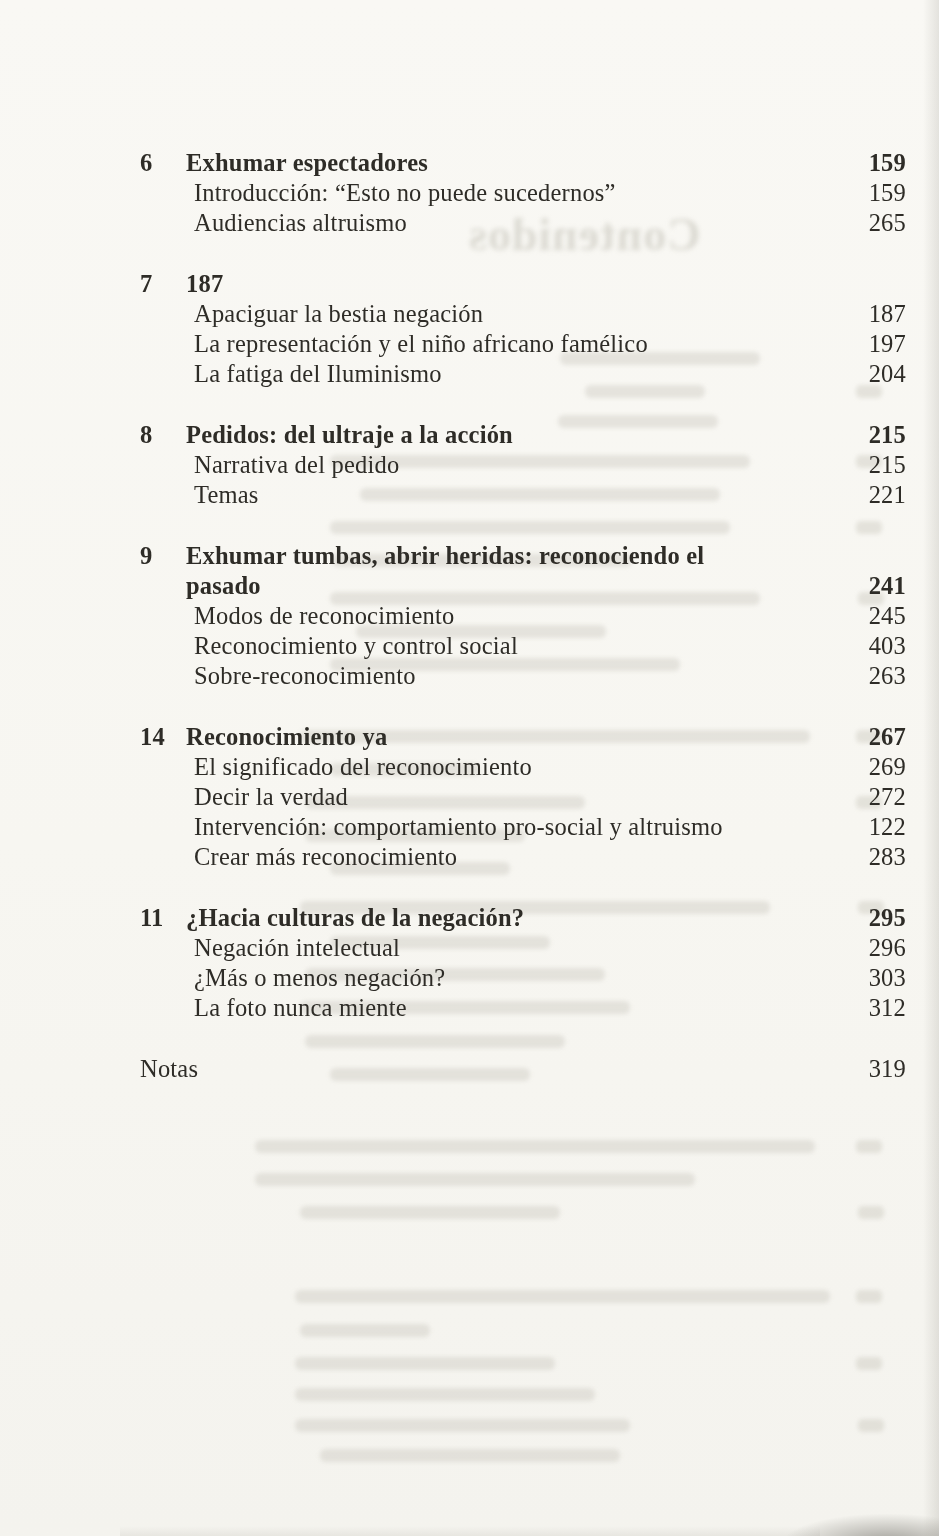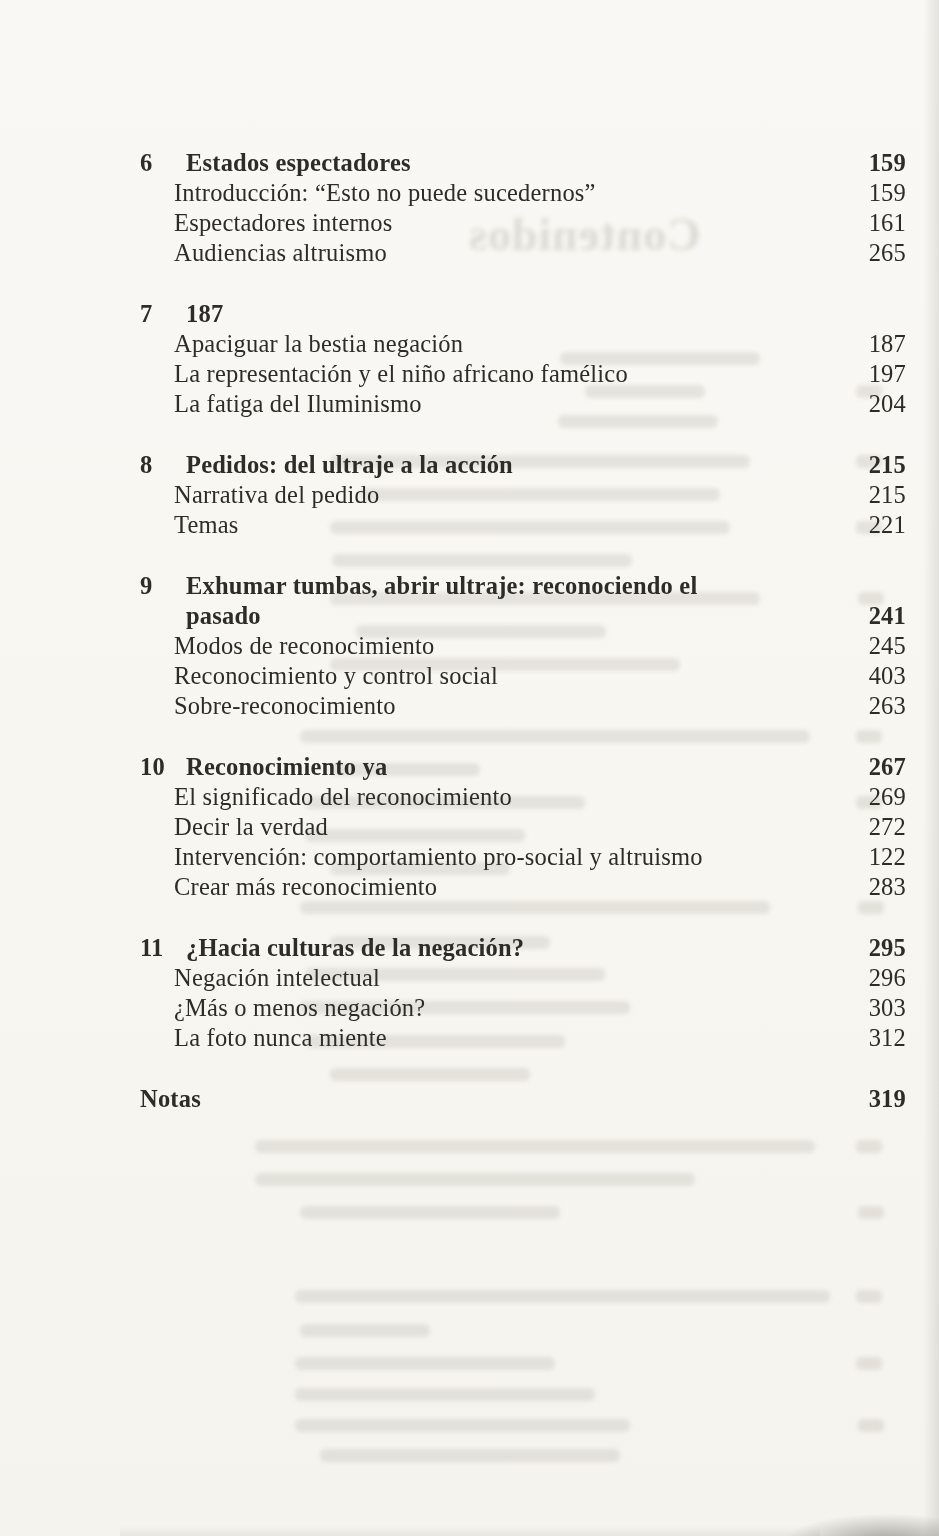--- a/index.html
+++ b/index.html
@@ -12,23 +12,23 @@
   }
   .page-surface { position:absolute; inset:0; }
   
   .toc { position:absolute; left:140px; top:148px; width:766px; }
   .row { display:flex; align-items:flex-start; font-size:24.5px; line-height:30px; letter-spacing:0.2px; }
   .chapter-row { font-weight:bold; }
   .num { width:46px; flex:none; }
   .title { flex:1 1 auto; padding-right:24px; }
   .tline { display:block; }
   .page { flex:none; align-self:flex-end; text-align:center; }
-  .section-row { margin-left:34px; font-weight:normal; }
+  .section-row { margin-left:54px; font-weight:normal; }
   .toc-block { margin-bottom:31px; }
-  .backmatter-row { font-weight:bold; }
+  .backmatter-row { font-weight:normal; }
   
   .ghost-line {
     position:absolute; height:13px; border-radius:6px;
     background:rgba(186,182,172,0.30); filter:blur(2px);
     pointer-events:none;
   }
   .ghost-num {
     position:absolute; height:13px; width:26px; border-radius:5px;
     background:rgba(186,182,172,0.32); filter:blur(2px);
     pointer-events:none;
@@ -107,33 +107,29 @@
       <div class="ghost-num" style="left: 856px; top: 1357px;"></div>
       <div class="ghost-num" style="left: 858px; top: 1419px;"></div>
     </div>
 
   <div class="toc">
     <div id="toc-chapters">
         <div class="toc-block">
           <div class="row chapter-row">
             <span class="num">6</span>
             <span class="title">
-              <span class="tline">Estados espectadores</span>
+              <span class="tline">Exhumar espectadores</span>
             </span>
             <span class="page">159</span>
           </div>
           <div class="row section-row">
             <span class="title">Introducción: “Esto no puede sucedernos”</span>
             <span class="page">159</span>
           </div>
           <div class="row section-row">
-            <span class="title">Espectadores internos</span>
-            <span class="page">161</span>
-          </div>
-          <div class="row section-row">
             <span class="title">Audiencias altruismo</span>
             <span class="page">265</span>
           </div>
         </div>
         <div class="toc-block">
           <div class="row chapter-row">
             <span class="num">7</span>
             <span class="page">187</span>
           </div>
           <div class="row section-row">
@@ -163,41 +159,41 @@
           </div>
           <div class="row section-row">
             <span class="title">Temas</span>
             <span class="page">221</span>
           </div>
         </div>
         <div class="toc-block">
           <div class="row chapter-row">
             <span class="num">9</span>
             <span class="title">
-              <span class="tline">Exhumar tumbas, abrir ultraje: reconociendo el</span>
+              <span class="tline">Exhumar tumbas, abrir heridas: reconociendo el</span>
               <span class="tline">pasado</span>
             </span>
             <span class="page">241</span>
           </div>
           <div class="row section-row">
             <span class="title">Modos de reconocimiento</span>
             <span class="page">245</span>
           </div>
           <div class="row section-row">
             <span class="title">Reconocimiento y control social</span>
             <span class="page">403</span>
           </div>
           <div class="row section-row">
             <span class="title">Sobre-reconocimiento</span>
             <span class="page">263</span>
           </div>
         </div>
         <div class="toc-block">
           <div class="row chapter-row">
-            <span class="num">10</span>
+            <span class="num">14</span>
             <span class="title">
               <span class="tline">Reconocimiento ya</span>
             </span>
             <span class="page">267</span>
           </div>
           <div class="row section-row">
             <span class="title">El significado del reconocimiento</span>
             <span class="page">269</span>
           </div>
           <div class="row section-row">

